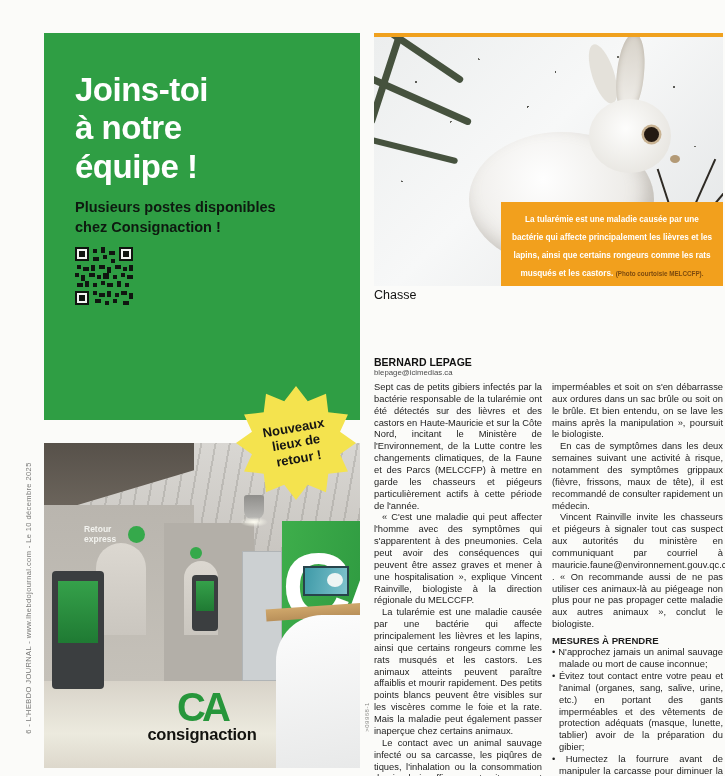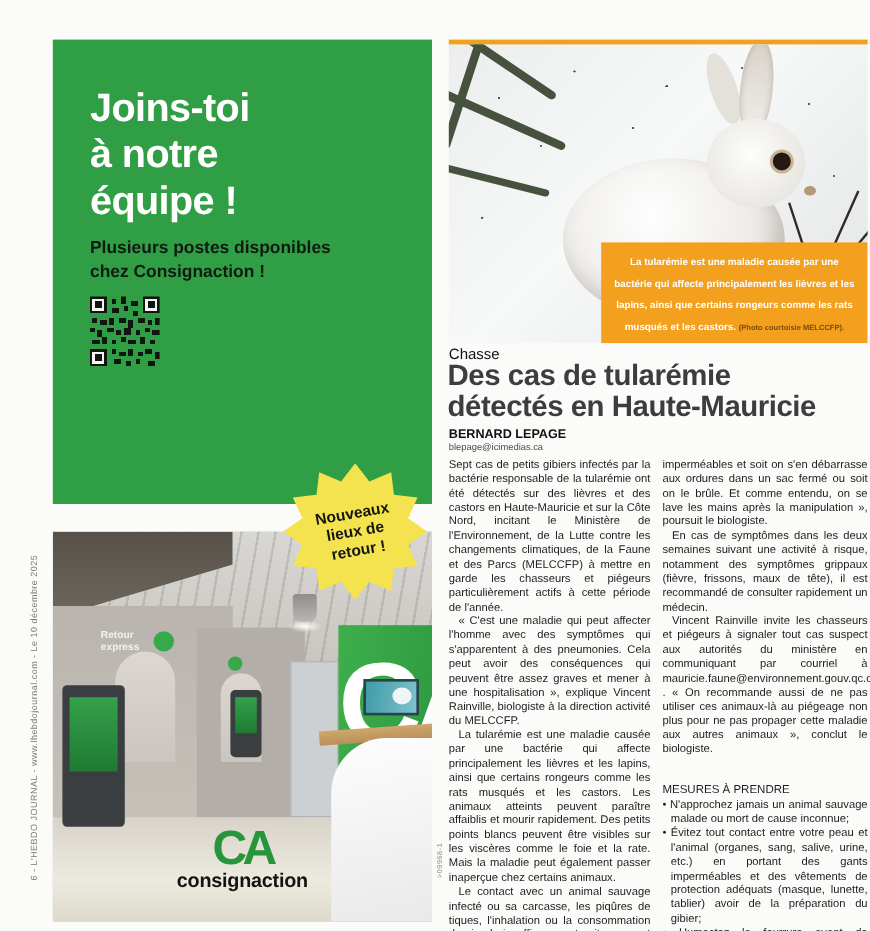--- a/index.html
+++ b/index.html
@@ -137,21 +137,21 @@
   .byline { position:absolute; left:374px; top:356px; font-size:10.5px; font-weight:bold; color:#111; }
   .byline-email { position:absolute; left:374px; top:368px; font-size:7.8px; color:#4b4b4b; }
 
   .col { position:absolute; top:382px; font-size:9.35px; line-height:1.27; color:#1d1d1d;
     text-align:justify; }
   .col1 { left:374px; width:168px; }
   .col2 { left:552px; width:171px; }
   .col p { text-indent:8px; }
   .col p.lead { font-weight:normal; text-indent:0; }
   .col p.noindent { text-indent:0; }
-  .measures-h { font-weight:normal; margin-top:22px; font-size:9.6px; }
+  .measures-h { font-weight:bold; margin-top:4px; font-size:9.6px; }
   .bullet { padding-left:7px; text-indent:-7px; text-align:justify; }
   .bullet:before { content:"• "; }
 
   .tracking {
     position:absolute; left:344px; top:714px; width:46px; text-align:center;
     transform:rotate(-90deg); font-size:6px; color:#8b8b88; letter-spacing:.5px;
   }
 </style>
 </head>
 <body>
@@ -281,35 +281,33 @@
     <div class="hare-body"></div>
     <div class="hare-head"></div>
     <div class="hare-eye"></div>
     <div class="hare-nose"></div>
     <div class="caption">
       <span class="caption-text">La tularémie est une maladie causée par une bactérie qui affecte principalement les lièvres et les lapins, ainsi que certains rongeurs comme les rats musqués et les castors. </span><span class="caption-credit">(Photo courtoisie MELCCFP).</span>
     </div>
   </div>
 
   <div class="kicker">Chasse</div>
-  <div class="headline pre">Des cas de tularémie
-détectés en Haute-Mauricie</div>
   <div class="byline">BERNARD LEPAGE</div>
   <div class="byline-email">blepage@icimedias.ca</div>
 
   <div class="col col1">
     <p class="lead">Sept cas de petits gibiers infectés par la bactérie responsable de la tularémie ont été détectés sur des lièvres et des castors en Haute-Mauricie et sur la Côte Nord, incitant le Ministère de l'Environnement, de la Lutte contre les changements climatiques, de la Faune et des Parcs (MELCCFP) à mettre en garde les chasseurs et piégeurs particulièrement actifs à cette période de l'année.</p>
-    <p>« C'est une maladie qui peut affecter l'homme avec des symptômes qui s'apparentent à des pneumonies. Cela peut avoir des conséquences qui peuvent être assez graves et mener à une hospitalisation », explique Vincent Rainville, biologiste à la direction activité du MELCCFP.</p>
+    <p>« C'est une maladie qui peut affecter l'homme avec des symptômes qui s'apparentent à des pneumonies. Cela peut avoir des conséquences qui peuvent être assez graves et mener à une hospitalisation », explique Vincent Rainville, biologiste à la direction régionale du MELCCFP.</p>
     <p>La tularémie est une maladie causée par une bactérie qui affecte principalement les lièvres et les lapins, ainsi que certains rongeurs comme les rats musqués et les castors. Les animaux atteints peuvent paraître affaiblis et mourir rapidement. Des petits points blancs peuvent être visibles sur les viscères comme le foie et la rate. Mais la maladie peut également passer inaperçue chez certains animaux.</p>
     <p>Le contact avec un animal sauvage infecté ou sa carcasse, les piqûres de tiques, l'inhalation ou la consommation de viande insuffisamment cuite peuvent être des sources de contamination pour l'humain.</p>
 
   </div>
 
   <div class="col col2">
-    <p class="noindent">imperméables et soit on s'en débarrasse aux ordures dans un sac fermé ou soit on le brûle. Et comme entendu, on se lave les mains après la manipulation », poursuit le biologiste.</p>
+    <p class="noindent">imperméables et soit on s'en débarrasse aux ordures dans un sac brûle ou soit on le brûle. Et bien entendu, on se lave les mains après la manipulation », poursuit le biologiste.</p>
     <p>En cas de symptômes dans les deux semaines suivant une activité à risque, notamment des symptômes grippaux (fièvre, frissons, maux de tête), il est recommandé de consulter rapidement un médecin.</p>
     <p>Vincent Rainville invite les chasseurs et piégeurs à signaler tout cas suspect aux autorités du ministère en communiquant par courriel à mauricie.faune@environnement.gouv.qc.ca . « On recommande aussi de ne pas utiliser ces animaux-là au piégeage non plus pour ne pas propager cette maladie aux autres animaux », conclut le biologiste.</p>
     <div class="measures-h">MESURES À PRENDRE</div>
     <div class="bullet">N'approchez jamais un animal sauvage malade ou mort de cause inconnue;</div>
     <div class="bullet">Évitez tout contact entre votre peau et l'animal (organes, sang, salive, urine, etc.) en portant des gants imperméables et des vêtements de protection adéquats (masque, lunette, tablier) avoir de la préparation du gibier;</div>
     <div class="bullet">Humectez la fourrure avant de manipuler la carcasse pour diminuer la poussière;</div>
 
   </div>
 
   <div class="tracking">&gt;09968-1</div>

